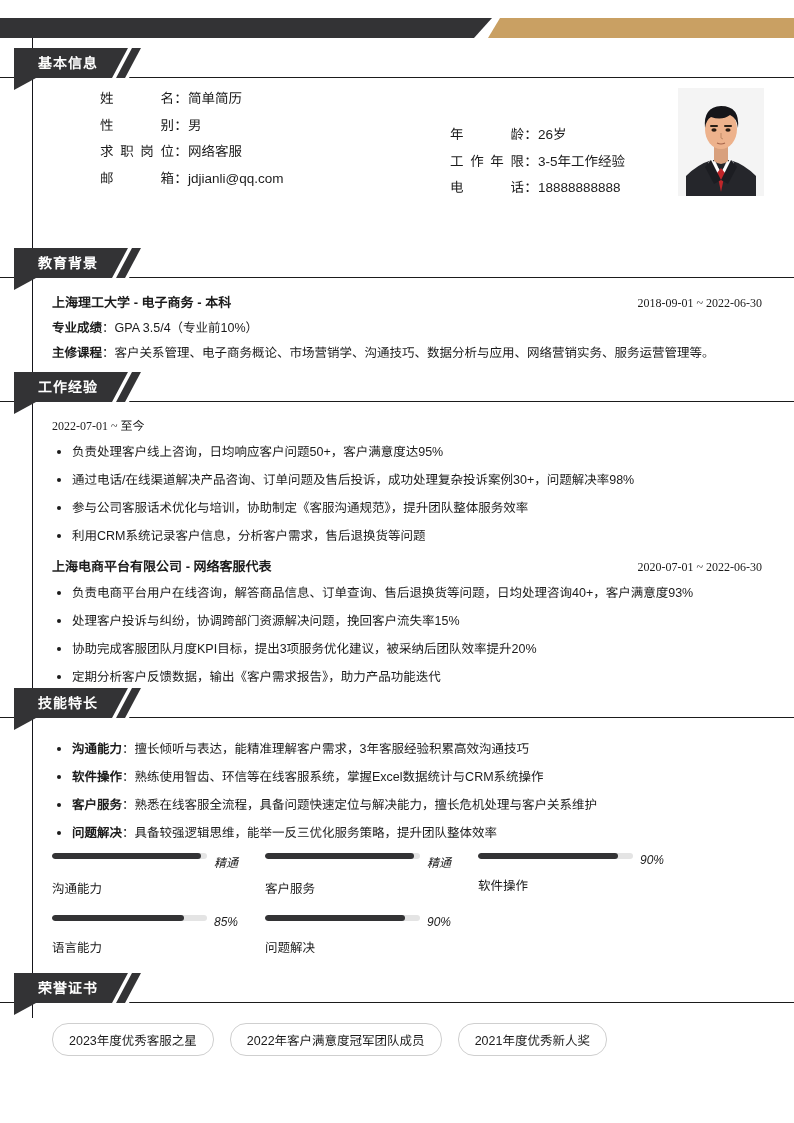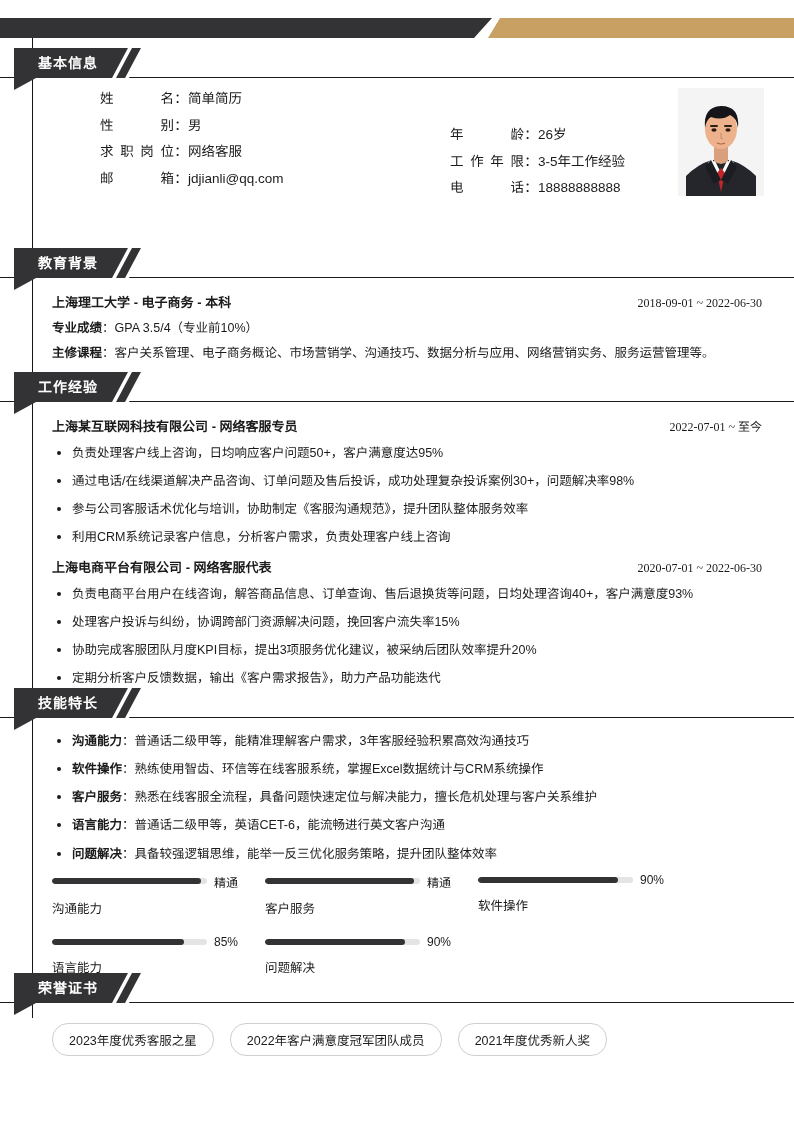--- a/index.html
+++ b/index.html
@@ -171,21 +171,21 @@
   .entry-date { font-size: 12px; color: #1b1b1b; font-family: Liberation Serif, serif; }
   .detail-line {
     font-size: 12.5px;
     margin-bottom: 7px;
     line-height: 1.4;
   }
   .detail-line b { font-weight: bold; }
 
   ul.bullets {
     list-style: none;
-    margin: 0 0 0 0;
+    margin: 8px 0 0 0;
     padding: 0;
   }
   ul.bullets li {
     position: relative;
     padding-left: 20px;
     font-size: 12.5px;
     line-height: 1.45;
     margin-bottom: 10px;
   }
   ul.bullets li::before {
@@ -205,22 +205,23 @@
     display: flex;
     flex-wrap: wrap;
     margin-top: 4px;
   }
   .bar-item {
     width: 213px;
     margin-bottom: 18px;
   }
   .bar-row {
     display: flex;
-    align-items: center;
+    align-items: flex-start;
     gap: 7px;
+    font-style: italic;
   }
   .bar-track {
     width: 155px;
     height: 6px;
     border-radius: 3px;
     background: #e4e4e4;
     overflow: hidden;
   }
   .bar-fill {
     height: 6px;
@@ -383,30 +384,27 @@
         <span class="title">工作经验</span>
       </div>
       <div class="sec-slash" style="left:120px;"></div>
       <div class="sec-slash" style="left:133px;"></div>
       <div class="sec-notch"></div>
     </div>
     <div class="sec-body">
 
       <div>
         <div class="entry-head">
-          <div class="entry-title">
-            <span>上海某互联网科技有限公司</span><span class="sep"> - </span><span>网络客服专员</span>
-          </div>
           <div class="entry-date">2022-07-01 ~ 至今</div>
         </div>
         <ul class="bullets">
           <li>负责处理客户线上咨询，日均响应客户问题50+，客户满意度达95%</li>
           <li>通过电话/在线渠道解决产品咨询、订单问题及售后投诉，成功处理复杂投诉案例30+，问题解决率98%</li>
           <li>参与公司客服话术优化与培训，协助制定《客服沟通规范》，提升团队整体服务效率</li>
-          <li>利用CRM系统记录客户信息，分析客户需求，负责处理客户线上咨询</li>
+          <li>利用CRM系统记录客户信息，分析客户需求，售后退换货等问题</li>
         </ul>
       </div>
 
       <div style="margin-top:10px;">
         <div class="entry-head">
           <div class="entry-title">
             <span>上海电商平台有限公司</span><span class="sep"> - </span><span>网络客服代表</span>
           </div>
           <div class="entry-date">2020-07-01 ~ 2022-06-30</div>
         </div>
@@ -426,24 +424,23 @@
       <div class="sec-rule"></div>
       <div class="sec-tab">
         <span class="title">技能特长</span>
       </div>
       <div class="sec-slash" style="left:120px;"></div>
       <div class="sec-slash" style="left:133px;"></div>
       <div class="sec-notch"></div>
     </div>
     <div class="sec-body">
       <ul class="bullets">
-        <li><span class="k">沟通能力</span><span>：</span><span>普通话二级甲等，能精准理解客户需求，3年客服经验积累高效沟通技巧</span></li>
+        <li><span class="k">沟通能力</span><span>：</span><span>擅长倾听与表达，能精准理解客户需求，3年客服经验积累高效沟通技巧</span></li>
         <li><span class="k">软件操作</span><span>：</span><span>熟练使用智齿、环信等在线客服系统，掌握Excel数据统计与CRM系统操作</span></li>
         <li><span class="k">客户服务</span><span>：</span><span>熟悉在线客服全流程，具备问题快速定位与解决能力，擅长危机处理与客户关系维护</span></li>
-        <li><span class="k">语言能力</span><span>：</span><span>普通话二级甲等，英语CET-6，能流畅进行英文客户沟通</span></li>
         <li><span class="k">问题解决</span><span>：</span><span>具备较强逻辑思维，能举一反三优化服务策略，提升团队整体效率</span></li>
       </ul>
 
       <div class="bars">
         <div class="bar-item">
           <div class="bar-row">
             <div class="bar-track">
               <div class="bar-fill" style="width: 96%;"></div>
             </div>
             <span class="bar-val">精通</span>

